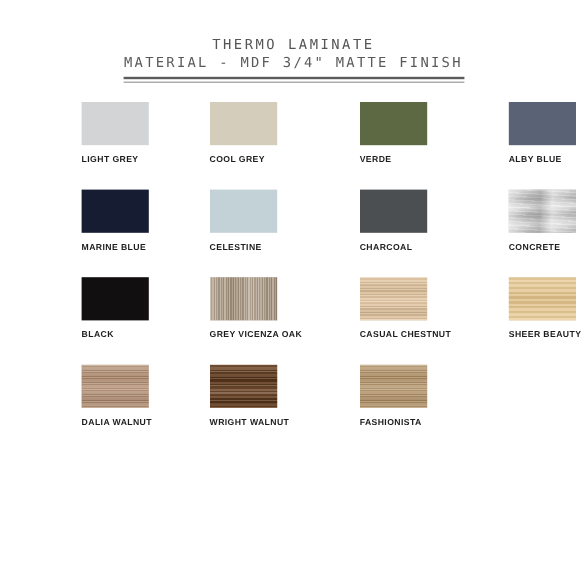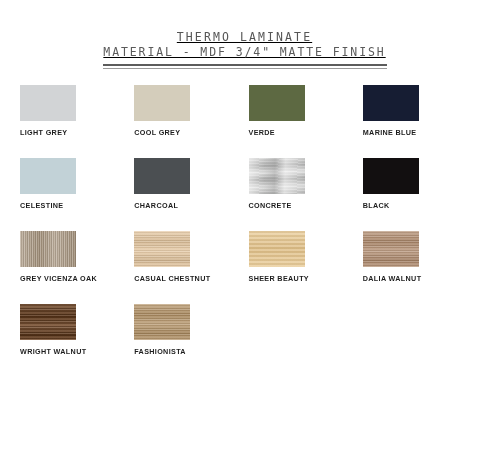--- a/index.html
+++ b/index.html
@@ -19,21 +19,20 @@
     position: relative;
     width: 489px;
     height: 469px;
     background: #ffffff;
   }
 
   
   .header {
     padding-top: 30px;
     text-align: center;
-    text-decoration: underline;
   }
   .title-line {
     font-family: "DejaVu Sans Mono", "Liberation Mono", monospace;
     font-size: 11.5px;
     letter-spacing: 2.1px;
     color: #555555;
     line-height: 15px;
     white-space: nowrap;
   }
   .title-line.sub {
@@ -56,20 +55,21 @@
     display: grid;
     grid-template-columns: repeat(4, 1fr);
     grid-template-rows: repeat(5, 73px);
     padding: 0 12px 0 20px;
     box-sizing: border-box;
   }
   .cell {
     display: flex;
     flex-direction: column;
     align-items: flex-start;
+    margin-left: 48px;
   }
   .swatch {
     width: 56px;
     height: 36px;
     box-sizing: border-box;
     background-color: #cccccc;
   }
   .swatch.bordered {
     border: 1px solid #4a4a4a;
   }
@@ -130,20 +130,24 @@
       </div>
       <div class="cell">
         <div class="swatch" style="background-color: rgb(212, 205, 187);"></div>
         <div class="label">COOL GREY</div>
       </div>
       <div class="cell">
         <div class="swatch" style="background-color: rgb(93, 105, 66);"></div>
         <div class="label">VERDE</div>
       </div>
       <div class="cell">
+        <div class="swatch" style="background-color: rgb(90, 99, 117);"></div>
+        <div class="label">ALBY BLUE</div>
+      </div>
+      <div class="cell">
         <div class="swatch" style="background-color: rgb(22, 29, 51);"></div>
         <div class="label">MARINE BLUE</div>
       </div>
       <div class="cell">
         <div class="swatch" style="background-color: rgb(194, 210, 215);"></div>
         <div class="label">CELESTINE</div>
       </div>
       <div class="cell">
         <div class="swatch" style="background-color: rgb(75, 79, 82);"></div>
         <div class="label">CHARCOAL</div>

